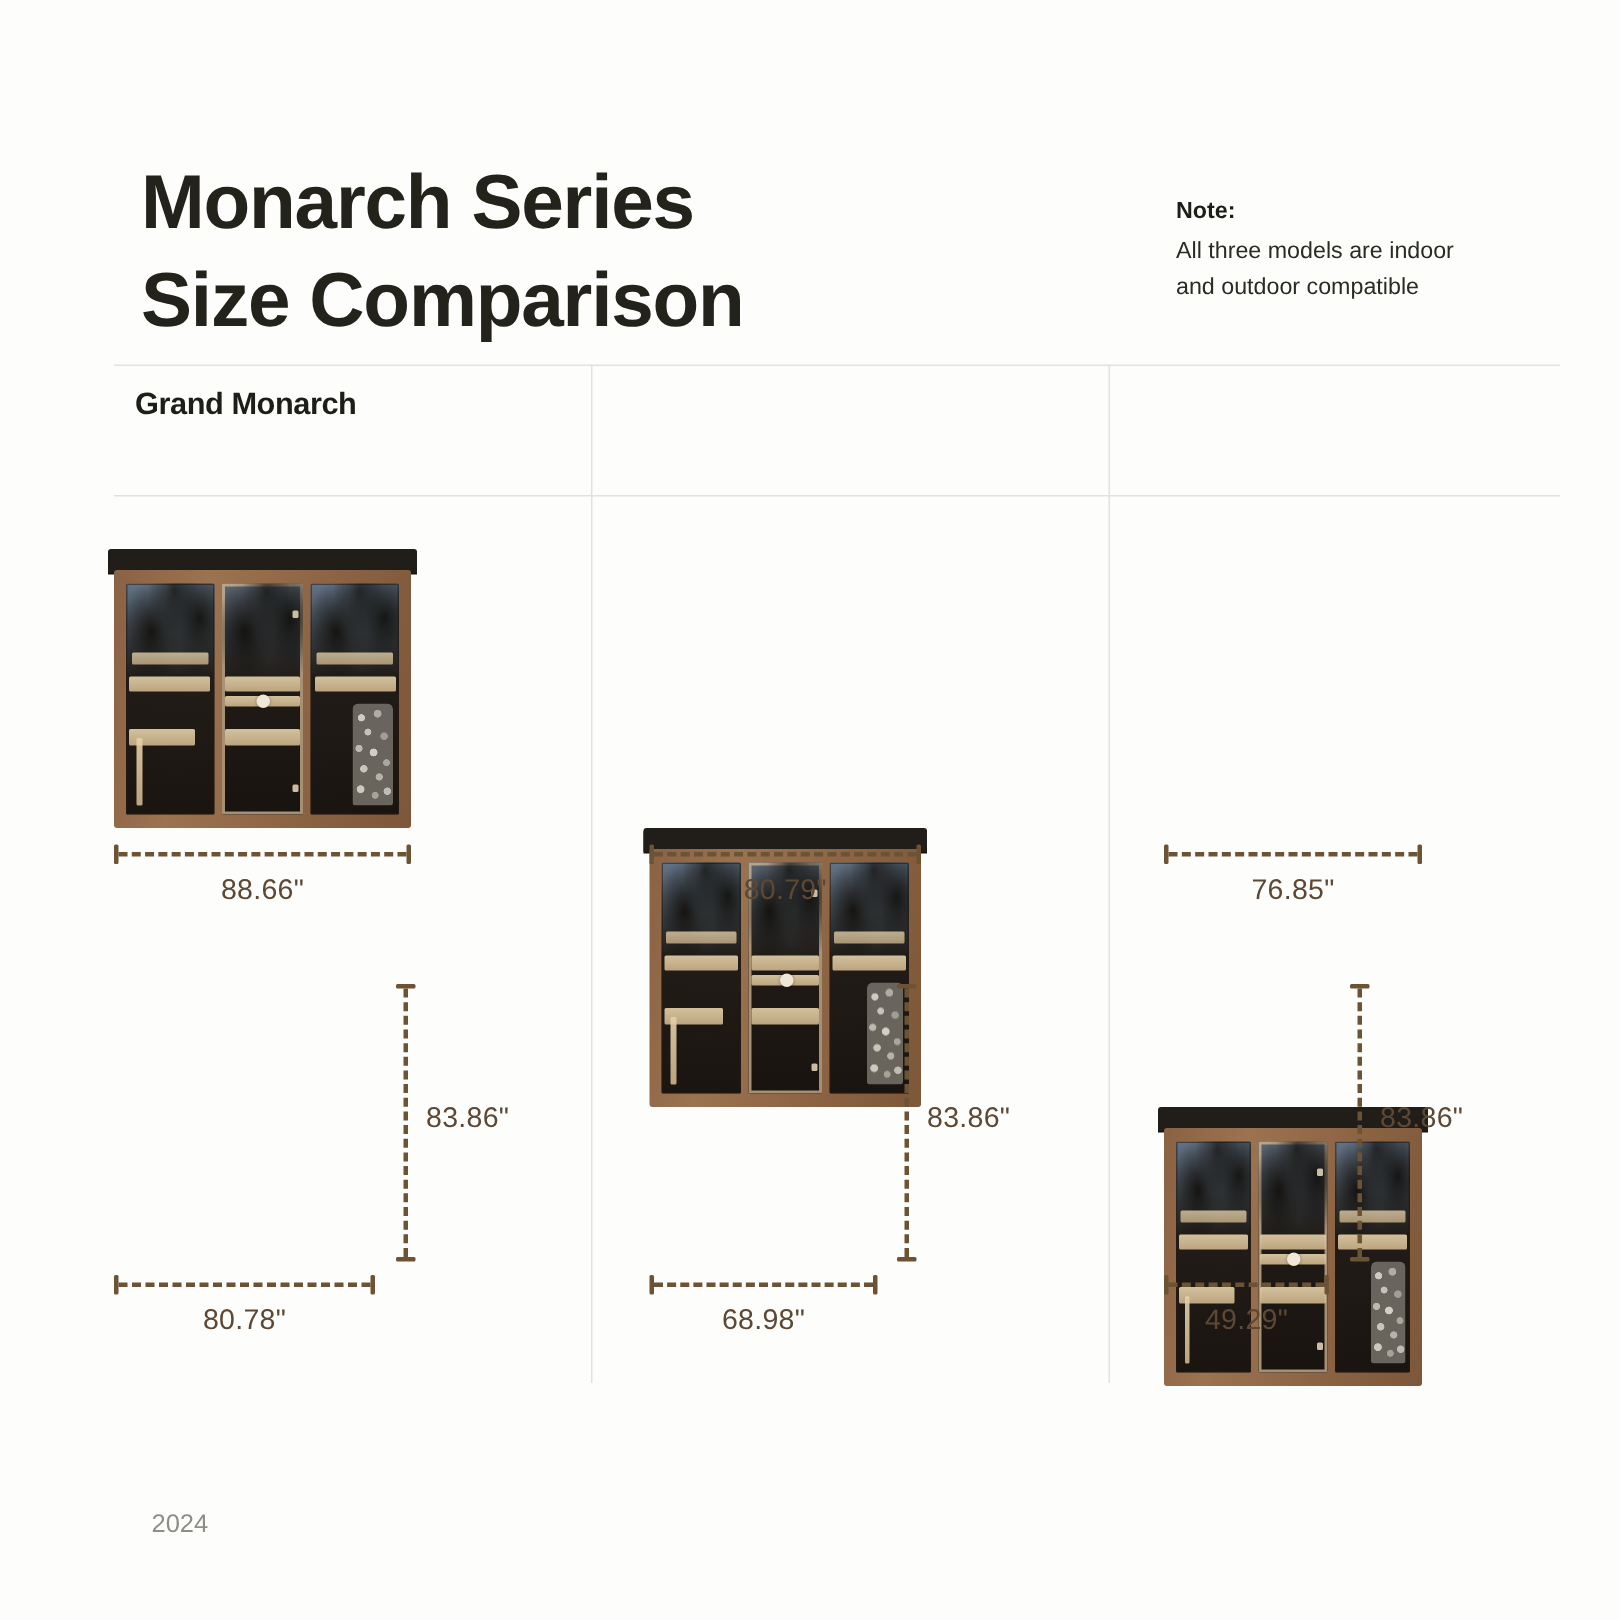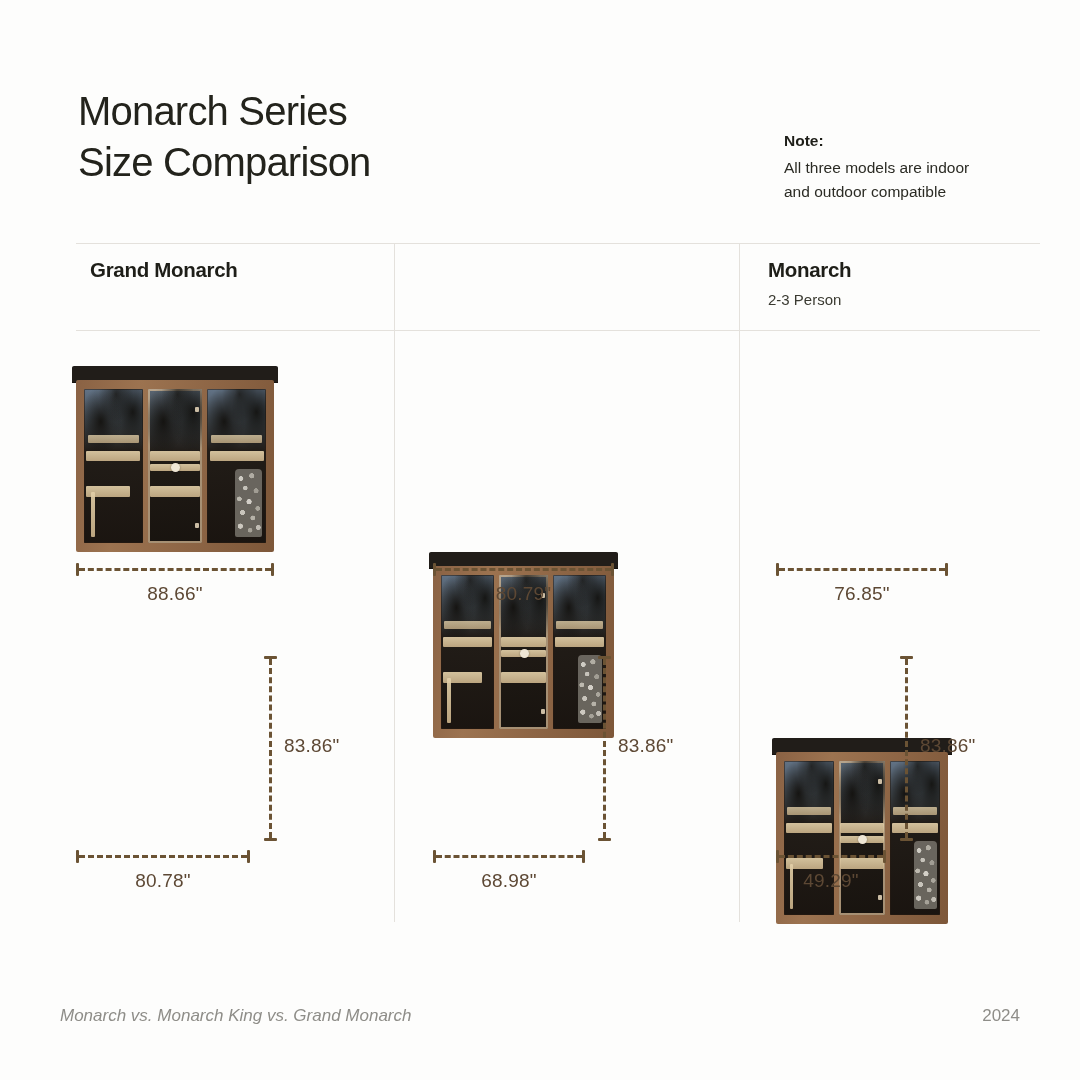--- a/index.html
+++ b/index.html
@@ -26,26 +26,26 @@
 
   
   .header {
     position: absolute;
     left: 78px;
     top: 86px;
     right: 40px;
     height: 130px;
   }
   .title {
-    font-size: 40px;
+    font-size: 51px;
     line-height: 1.28;
-    font-weight: 400;
+    font-weight: 700;
     letter-spacing: -0.8px;
     color: #23231c;
-    margin: 0;
+    margin: 16px;
     white-space: pre-line;
   }
   .note {
     position: absolute;
     left: 706px;
     top: 46px;
     width: 300px;
   }
   .note-label {
     font-size: 15.5px;
@@ -320,24 +320,20 @@
   </div>
 
   <div class="rule top"></div>
   <div class="rule mid"></div>
   <div class="vdiv v1"></div>
   <div class="vdiv v2"></div>
 
   <div class="col c1">
     <div class="col-title">Grand Monarch</div>
   </div>
-  <div class="col c3">
-    <div class="col-title">Monarch</div>
-    <div class="col-sub">2-3 Person</div>
-  </div>
 
   <div class="cell sauna-front" style="left:76px; top:366px; width:198px; height:186px;">
     <div class="roof"></div>
     <div class="body-front">
       <div class="glass">
         <div class="bench backrest"></div>
         <div class="bench upper"></div>
         <div class="bench lower"></div>
         <div class="bench leg"></div>
       </div>
@@ -458,17 +454,16 @@
   </div>
   <div class="dim-label" style="left:920px; top:735px;">83.86"</div>
   <div class="dim-h" style="left:776px; top:850px; width:110px;">
     <div class="cap l"></div>
     <div class="line"></div>
     <div class="cap r"></div>
   </div>
   <div class="dim-label center" style="left:776px; top:870px; width:110px;">49.29"</div>
 
   <div class="footer">
-    <div class="left">Monarch vs. Monarch King vs. Grand Monarch</div>
     <div class="right">2024</div>
   </div>
 
 </div>
 
 </body></html>

